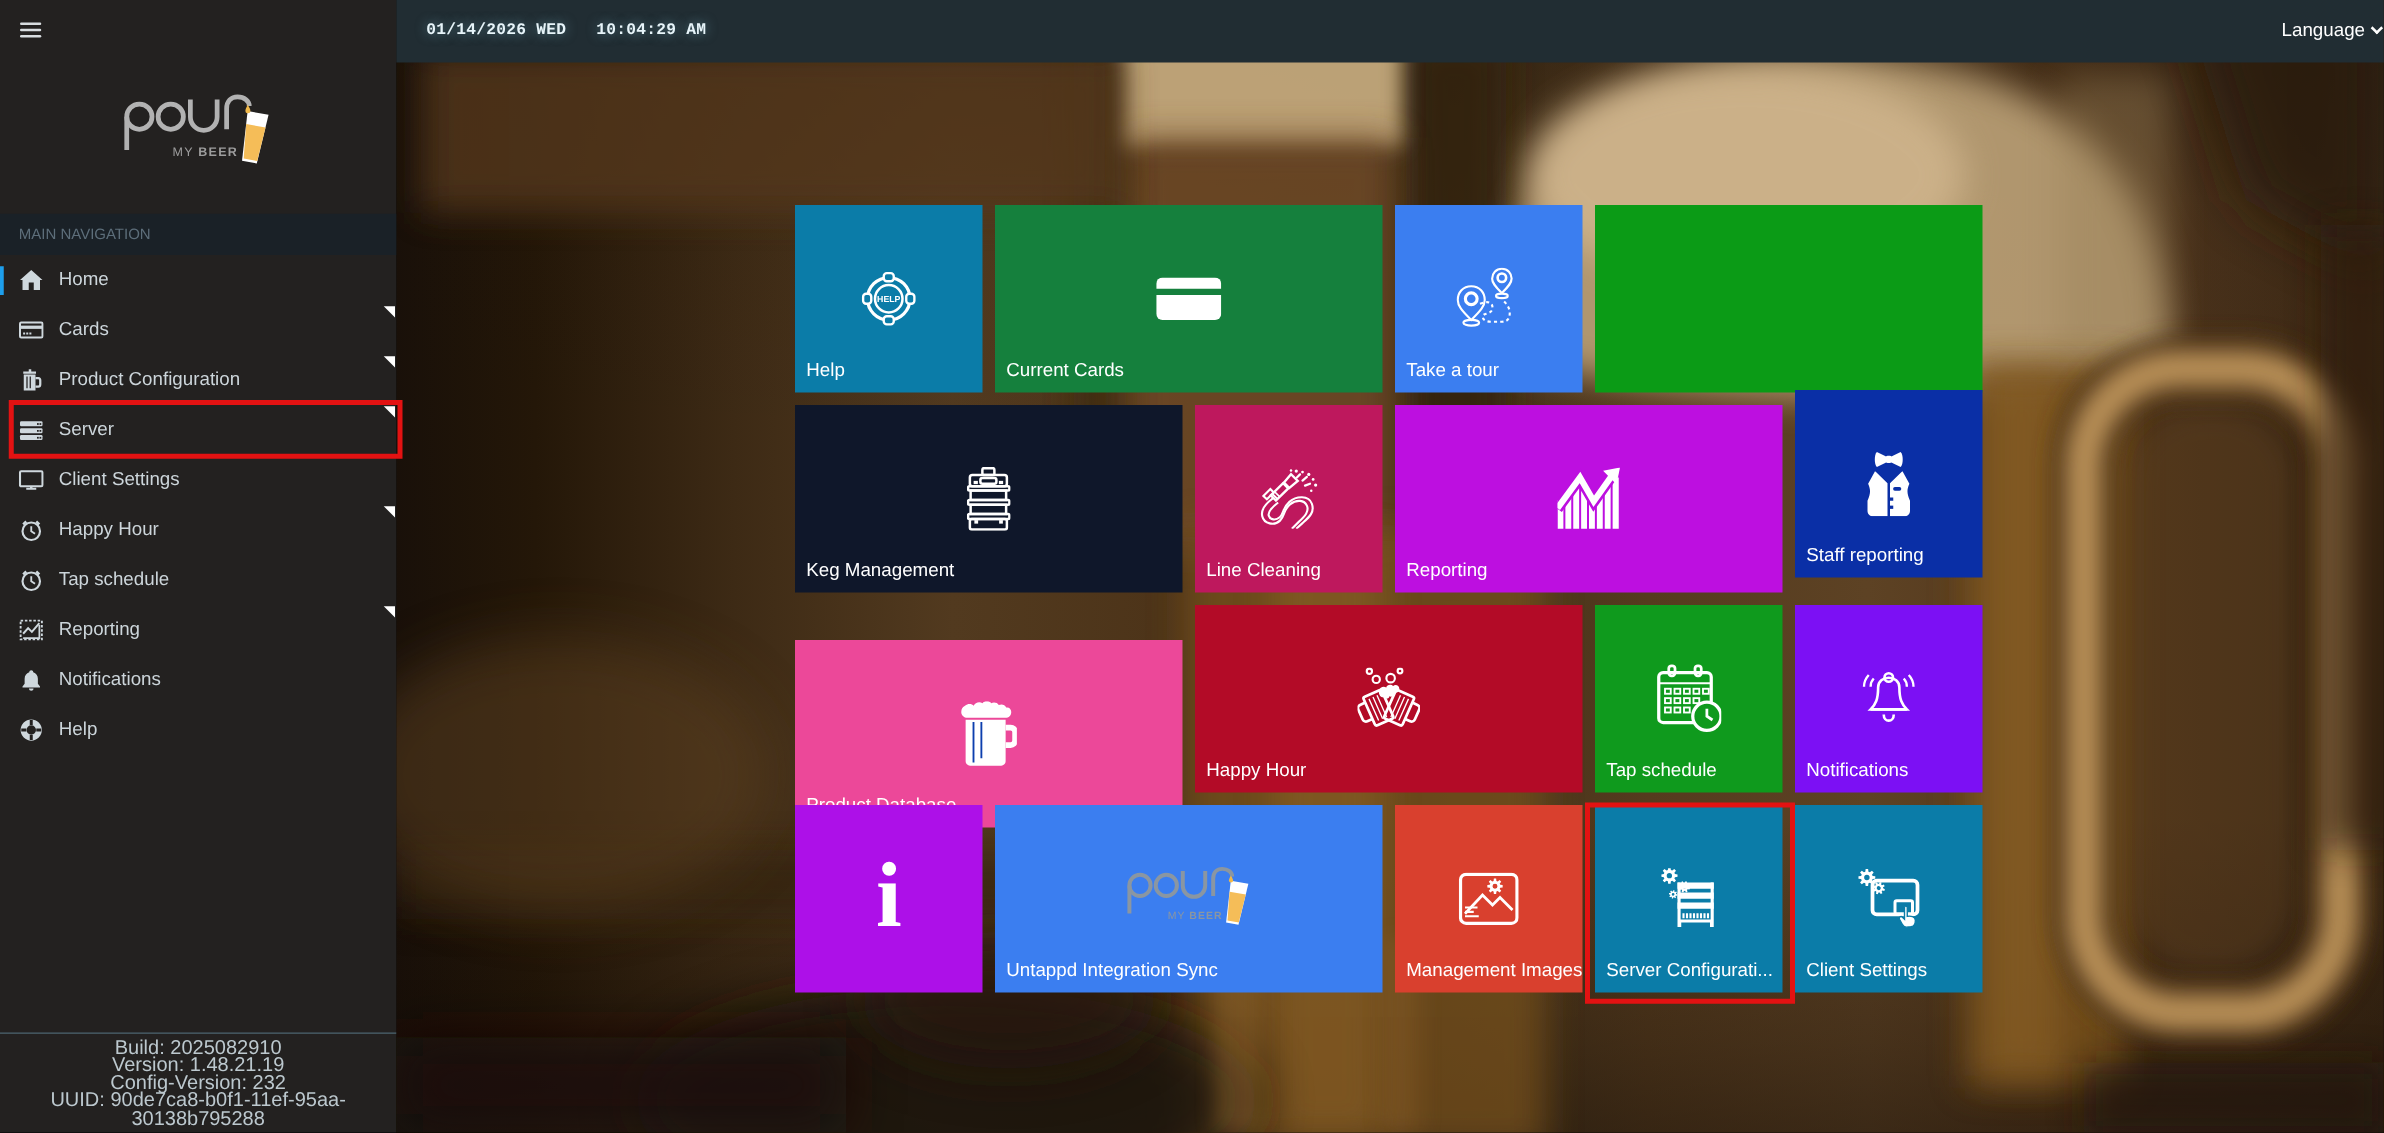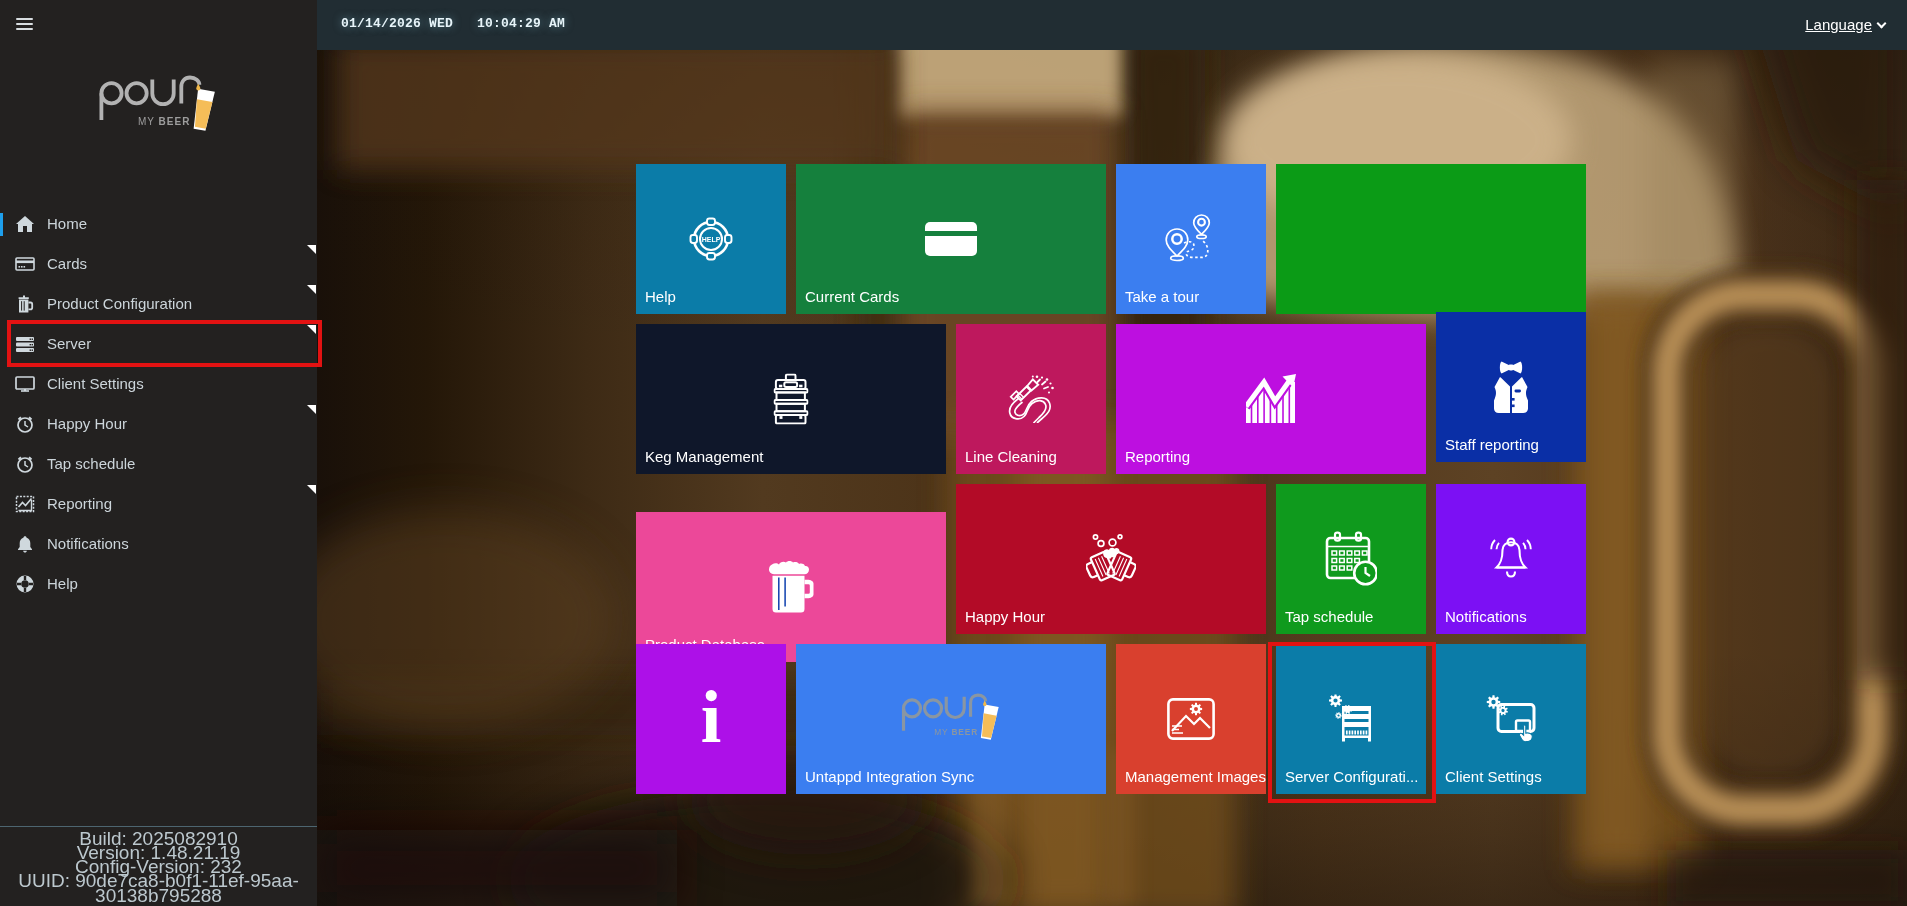--- a/index.html
+++ b/index.html
@@ -6,33 +6,33 @@
 html,body { width:1907px; height:906px; overflow:hidden; background:#000; font-family:"Liberation Sans",sans-serif; }
 #stage { position:absolute; left:0; top:0; width:1535px; height:906px; }
 
 #bg { position:absolute; left:317px; top:0; width:1590px; height:906px;
   background:
     linear-gradient(to bottom, rgba(25,16,8,.45) 0%, rgba(25,16,8,.05) 18%, rgba(0,0,0,0) 40%, rgba(0,0,0,0) 72%, rgba(20,12,6,.3) 92%, rgba(18,11,6,.45) 100%),
     linear-gradient(to right, #191009 0%, #241708 7%, #3d2a15 17%, #523a1f 28%, #4c3318 40%, #41301a 52%, #553b1e 63%, #5d4224 74%, #54381c 84%, #47301a 92%, #3a2713 100%);
 }
 #topbar { position:absolute; left:317px; top:0; width:1590px; height:50px; background:#212d33; z-index:5; }
 #clock { position:absolute; left:24px; top:16px; font-family:"Liberation Mono",monospace; font-size:13px; font-weight:bold; letter-spacing:0.2px; color:#e7f4f9; text-shadow:0 0 9px rgba(150,220,240,.5); }
-#lang { position:absolute; right:22px; top:16px; font-size:15px; color:#ffffff;text-decoration:underline; }
+#lang { position:absolute; right:2px; top:16px; font-size:15px; color:#ffffff; }
 #lang .caret { display:inline-block; margin-left:6px; width:7px; height:7px; border-right:2.2px solid #fff; border-bottom:2.2px solid #fff; transform:rotate(45deg); vertical-align:3px; }
 
 #sidebar { position:absolute; left:0; top:0; width:317px; height:906px; background:#232120; z-index:6; }
 #burger { position:absolute; left:16px; top:18px; width:17px; }
 #burger div { height:2px; background:#d8dde0; margin-bottom:3px; border-radius:1px; }
 #navhead { position:absolute; left:0; top:171px; width:317px; height:33px; background:#1a2127; color:#5d6e7a; font-size:12px; line-height:33px; padding-left:15px; }
 .mitem { position:absolute; left:0; width:317px; height:40px; color:#ccd5da; font-size:15px; }
 .mitem .txt { position:absolute; left:47px; top:11px; }
 .mitem .ic { position:absolute; left:15px; top:10px; width:20px; height:20px; }
 .activebar { position:absolute; left:0; top:9px; width:3px; height:23px; background:#1e9fec; }
 .expand { position:absolute; right:1px; width:0; height:0; border-top:9px solid #fff; border-left:9px solid transparent; }
-#sbfoot { position:absolute; left:0; bottom:0; width:317px; border-top:1px solid #4d6570; padding-top:5px; padding-bottom:3px; text-align:center; color:#bcc8ce; font-size:19px; line-height:14.3px; }
+#sbfoot { position:absolute; left:0; bottom:0; width:317px; border-top:1px solid #4d6570; padding-top:5px; padding-bottom:3px; text-align:center; color:#bcc8ce; font-size:16px; line-height:14.3px; }
 
 .redbox { position:absolute; border:4px solid #e31212; z-index:9; }
 
 .tile { position:absolute; width:150px; height:150px; z-index:3; }
 .tile.w2 { width:310px; }
 .tile .lbl { position:absolute; left:9px; bottom:9px; color:#fff; font-size:15px; }
 .tile svg.cic { position:absolute; left:50%; top:50%; transform:translate(-50%,-50%); }
 </style>
 </head>
 <body>
@@ -109,20 +109,21 @@
         <path d="M56.3 5.5 L56.3 19.5 A10.7 10.7 0 0 0 77.7 19.5 L77.7 5.5"></path>
         <path d="M85.3 29.4 L85.3 13 C85.3 7 89 3.5 94 3.5 C99.5 3.5 103.4 6.8 103.4 10.8"></path>
       </g>
       <text x="42" y="51" font-size="10" letter-spacing="1" fill="#9d9d9d" font-family="Liberation Sans,sans-serif">MY <tspan font-weight="bold">BEER</tspan></text>
       <g transform="rotate(10 107 36)">
         <path d="M98.5 16 L115.5 16 L113 56 L101 56 Z" fill="#fff"></path>
         <path d="M99.2 26.5 L114.9 26.5 L113 54 L102 54 Z" fill="#f5bd58"></path>
       </g>
         <path d="M102.2 9.8 C103.8 12.5 104.3 13.5 104.3 14.6 A2 2 0 0 1 100.3 14.6 C100.3 13.5 100.8 12.5 102.2 9.8 Z" fill="#f0b84a"></path>
     </svg>
+    <div id="navhead">MAIN NAVIGATION</div>
     <div id="menu">
       <div class="mitem" style="top:204px">
           <span class="activebar"></span>
           <svg class="ic" viewBox="0 0 20 20">
             <path fill="#cfd8dd" d="M10 2 L19 10 L17 10 L17 18 L12 18 L12 12 L8 12 L8 18 L3 18 L3 10 L1 10 Z"></path>
           </svg>
           <span class="txt">Home</span>
         </div>
       <div class="mitem" style="top:244px">
           <svg class="ic" viewBox="0 0 20 20">

